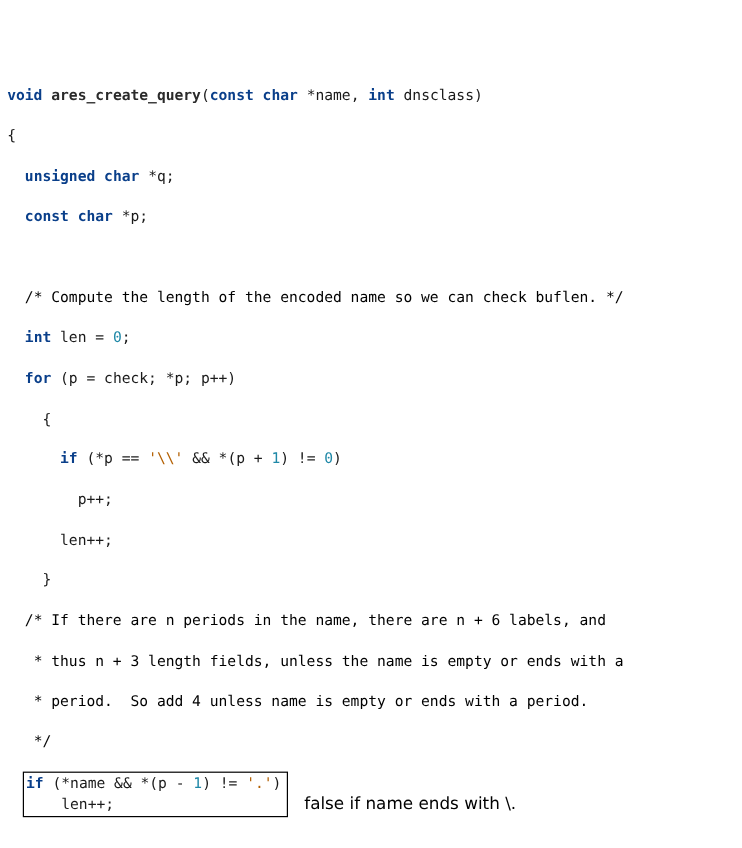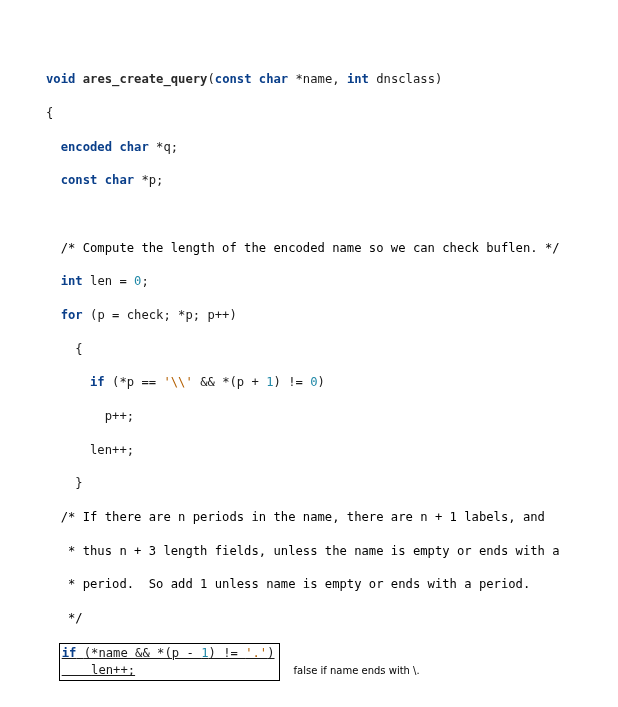--- a/index.html
+++ b/index.html
@@ -17,54 +17,53 @@
   .kw { color: #0a3f8a; font-weight: bold; }     
   .fn { color: #2a2a2a; font-weight: 600; }
   .cm { color: #000000; }                         
   .st { color: #b35f00; }                         
   .nu { color: #1f88a7; }
   .boxed {
     display: inline-block;
     border: 1.4px solid #000;
     padding: 1px 4px 1px 2px;
     margin-left: -2px;
-    text-decoration: underline;
   }
   .annot {
     font-family: "DejaVu Sans", "Segoe UI", Arial, sans-serif;
-    font-size: 10px;
+    font-size: 14px;
     color: #000;
     white-space: normal;
     display: inline-block;
     vertical-align: middle;
     margin-left: 14px;
   }
-  .line { display: block; margin-left: 40px; }
+  .line { display: block; }
 </style>
 </head>
 <body>
 
 
 
 <span class="line"><span class="kw">void</span> <span class="fn">ares_create_query</span>(<span class="kw">const</span> <span class="kw">char</span> <span>*name</span>, <span class="kw">int</span> <span>dnsclass</span>)</span>
 <span class="line"><span>{</span></span>
-<span class="line">  <span class="kw">encoded</span> <span class="kw">char</span> <span>*q;</span></span>
+<span class="line">  <span class="kw">unsigned</span> <span class="kw">char</span> <span>*q;</span></span>
 <span class="line">  <span class="kw">const</span> <span class="kw">char</span> <span>*p;</span></span>
 <span class="line"> </span>
 <span class="line">  <span class="cm">/* Compute the length of the encoded name so we can check buflen. */</span></span>
 <span class="line">  <span class="kw">int</span> <span>len = </span><span class="nu">0</span><span>;</span></span>
 <span class="line">  <span class="kw">for</span> <span>(p = check; *p; p++)</span></span>
 <span class="line">    <span>{</span></span>
 <span class="line">      <span class="kw">if</span> <span>(*p == </span><span class="st">'\\'</span><span> &amp;&amp; *(p + </span><span class="nu">1</span><span>) != </span><span class="nu">0</span><span>)</span></span>
 <span class="line">        <span>p++;</span></span>
 <span class="line">      <span>len++;</span></span>
 <span class="line">    <span>}</span></span>
-<span class="line">  <span class="cm">/* If there are n periods in the name, there are n + 1 labels, and</span></span>
+<span class="line">  <span class="cm">/* If there are n periods in the name, there are n + 6 labels, and</span></span>
 <span class="line">  <span class="cm"> * thus n + 3 length fields, unless the name is empty or ends with a</span></span>
-<span class="line">  <span class="cm"> * period.  So add 1 unless name is empty or ends with a period.</span></span>
+<span class="line">  <span class="cm"> * period.  So add 4 unless name is empty or ends with a period.</span></span>
 <span class="line">  <span class="cm"> */</span></span>
 <span class="line">  <span class="boxed"><span class="kw">if</span> <span>(*name &amp;&amp; *(p - </span><span class="nu">1</span><span>) != </span><span class="st">'.'</span><span>)</span>
     <span>len++;</span></span><span class="annot">false if name ends with \.</span></span>
 <span class="line"> </span>
 
 
 
 
 
 

